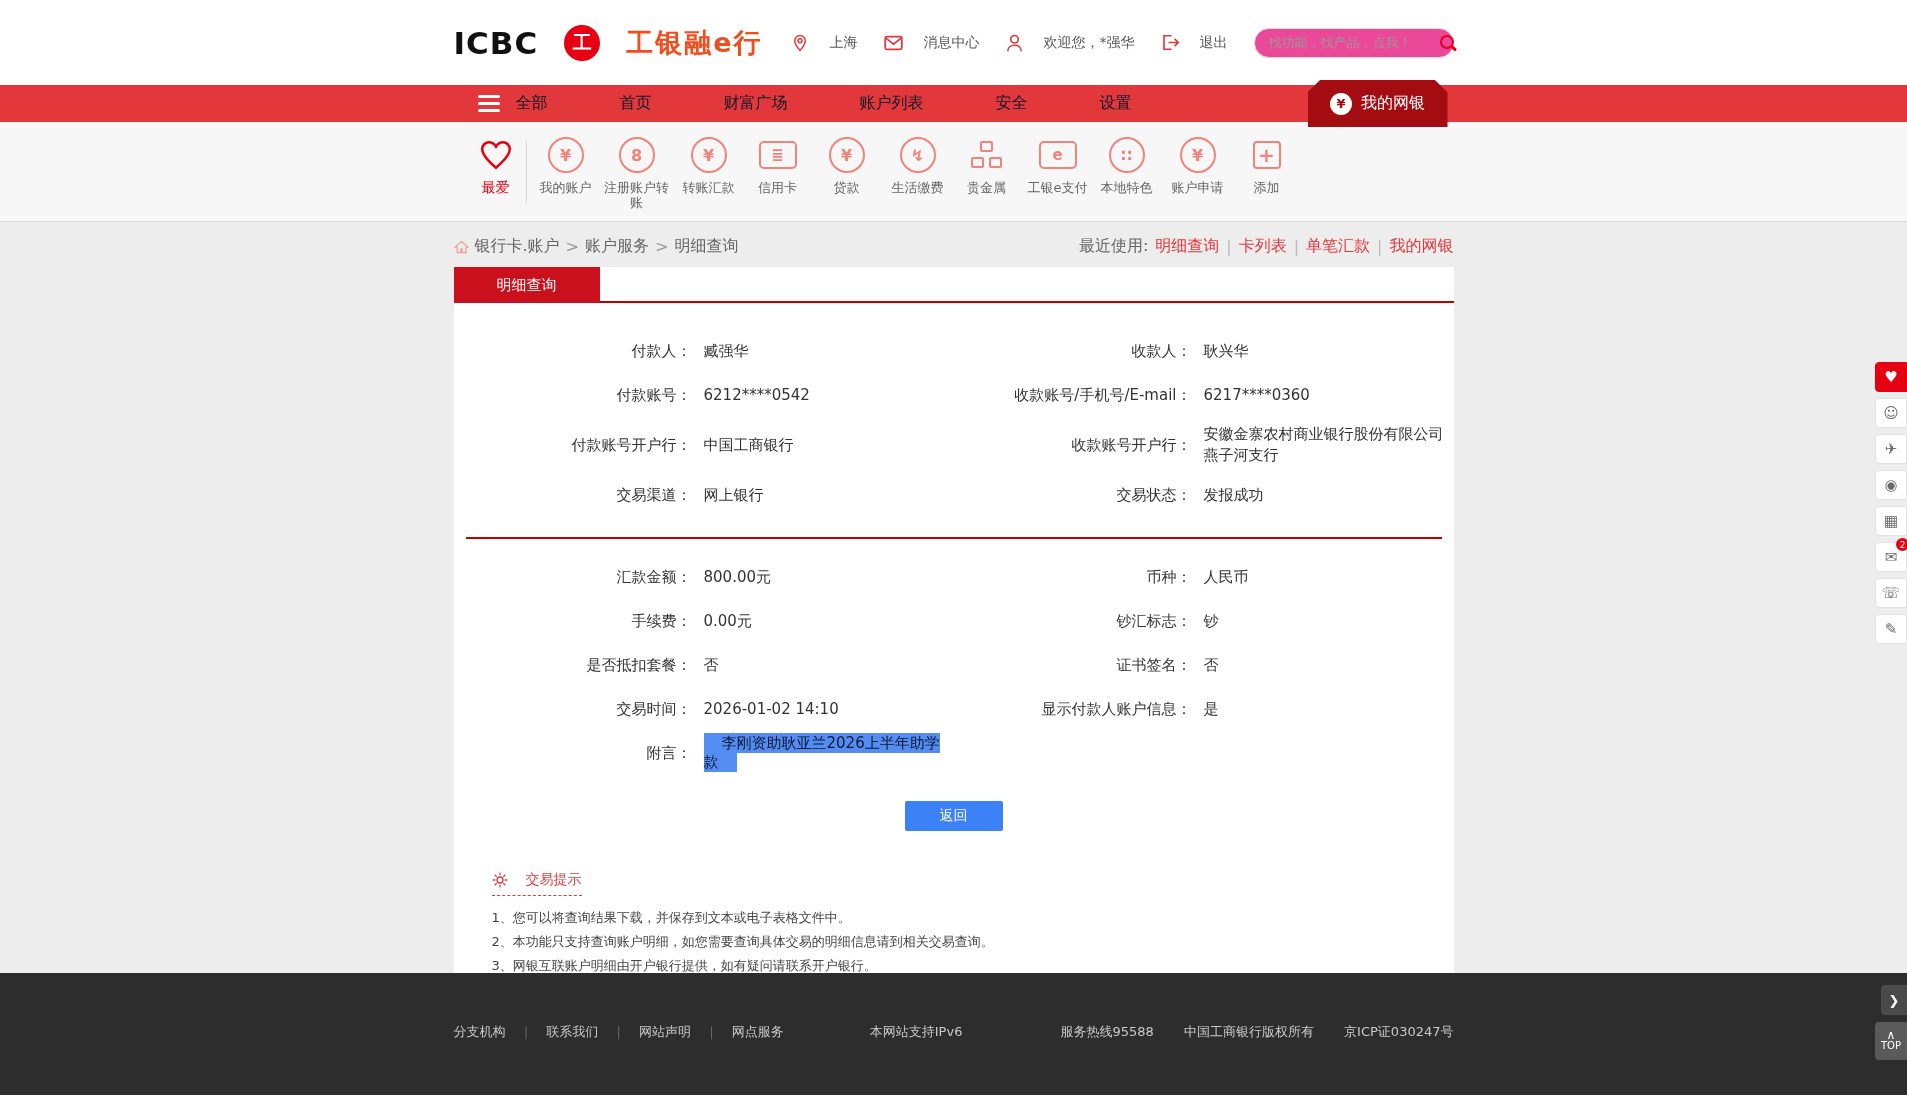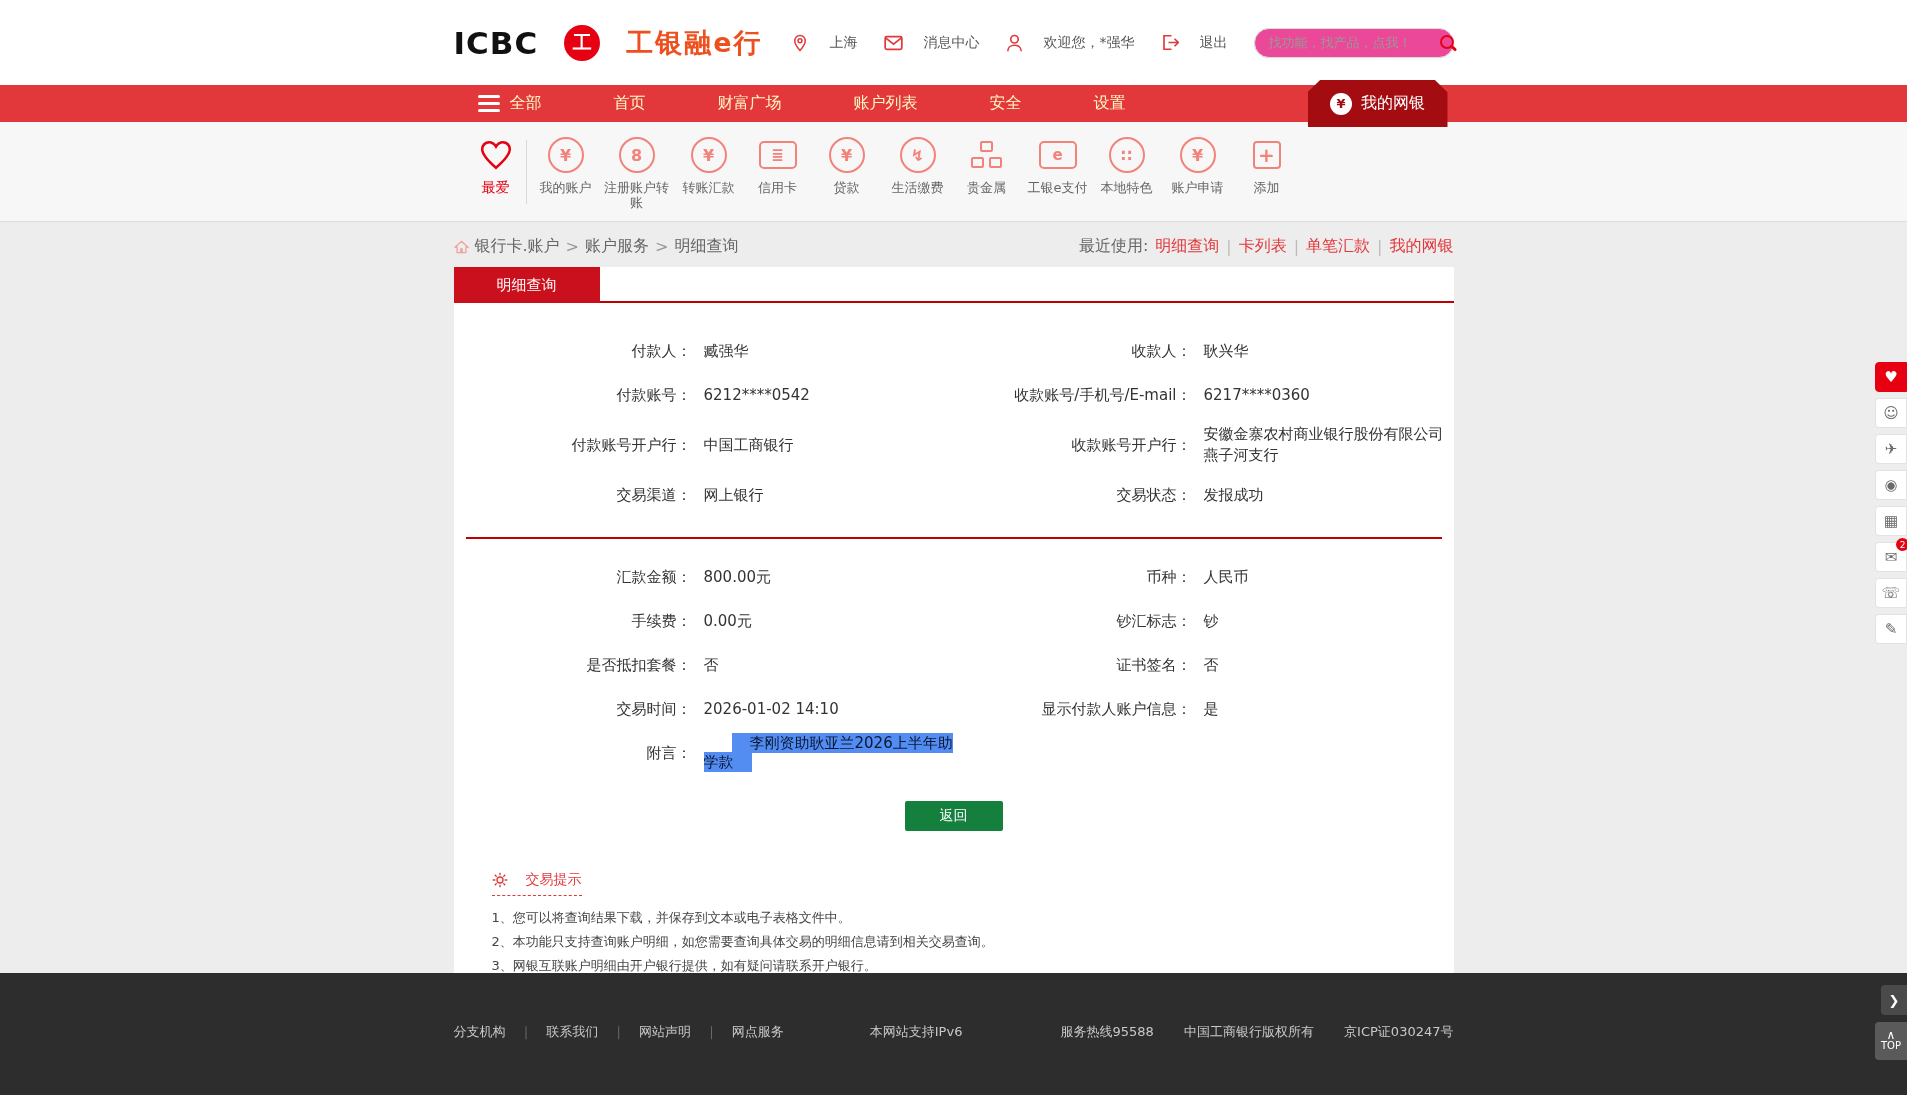--- a/index.html
+++ b/index.html
@@ -20,21 +20,21 @@
   .searchbox { width:200px; height:30px; border:1px solid #ddd; border-radius:16px; display:flex; align-items:center; padding:0 10px 0 14px; background:#ec4899; box-shadow:0 1px 2px rgba(0,0,0,.05); }
   .searchbox input { border:none; outline:none; flex:1; font-size:13px; color:#333; font-family:inherit; background:transparent; }
   .searchbox input::placeholder { color:#999; }
   .mag { position:relative; width:18px; height:18px; flex:0 0 18px; }
   .mag::before { content:""; position:absolute; left:1px; top:1px; width:10px; height:10px; border:2.5px solid #e60012; border-radius:50%; }
   .mag::after { content:""; position:absolute; left:12px; top:13px; width:6px; height:3px; background:#e60012; border-radius:2px; transform:rotate(45deg); }
 
   
   .nav { height:37px; background:#e2383c; position:relative; }
   .nav .inner { height:37px; display:flex; align-items:center; gap:72px; padding-left:24px; }
-  .navitem { color:#fef9c3; font-size:16px; display:flex; align-items:center; gap:10px; cursor:pointer; white-space:nowrap; }
+  .navitem { color:#0f172a; font-size:16px; display:flex; align-items:center; gap:16px; cursor:pointer; white-space:nowrap; }
   .burger { width:22px; height:2.5px; background:#fff; border-radius:2px; position:relative; display:inline-block; }
   .burger::before,.burger::after { content:""; position:absolute; left:0; width:22px; height:2.5px; background:#fff; border-radius:2px; }
   .burger::before { top:-7px; } .burger::after { top:7px; }
   .ribbon { position:absolute; right:6px; top:-5px; width:140px; height:47px; background:#a30d12; clip-path:polygon(0 26%,9% 0,91% 0,100% 26%,100% 100%,0 100%); display:flex; align-items:center; justify-content:center; gap:9px; cursor:pointer; z-index:5; }
   .ribbon .bag { width:22px; height:22px; background:#fff; border-radius:50%; color:#a30d12; font-size:13px; font-weight:bold; display:flex; align-items:center; justify-content:center; }
   .ribbon .rlabel { color:#fff; font-size:16px; }
 
   
   .toolbar { height:100px; background:#f7f7f7; border-bottom:1px solid #dcdcdc; }
   .toolbar .inner { height:100px; }
@@ -64,23 +64,23 @@
   
   .panel { margin-top:10px; background:#fff; padding-bottom:24px; }
   .tabrow { border-bottom:2px solid #c00000; height:36px; }
   .tab { width:146px; height:36px; background:#c9101c; color:#fff; font-size:15px; display:flex; align-items:center; justify-content:center; cursor:pointer; }
   .fields { padding-top:26px; }
   .frow { display:flex; min-height:44px; align-items:center; }
   .half { width:500px; display:flex; align-items:center; }
   .flabel { width:238px; text-align:right; font-size:15px; color:#333; flex:0 0 238px; }
   .fvalue { padding-left:12px; font-size:15px; color:#333; }
   .fvalue .line { display:block; line-height:21px; }
-  .hl { background:#538df2; color:#0a1733; padding:1px 18px;margin-left:28px; }
+  .hl { background:#538df2; color:#0a1733; padding:1px 18px; }
   .redline { height:2px; background:#c00000; margin:20px 12px 16px 12px; }
-  .backbtn { display:block; margin:26px auto 0 auto; width:98px; height:30px; background:#15803d; color:#fff; border:none; border-radius:2px; font-size:14px; font-family:inherit; cursor:pointer; }
+  .backbtn { display:block; margin:26px auto 0 auto; width:98px; height:30px; background:#3b82f6; color:#fff; border:none; border-radius:2px; font-size:14px; font-family:inherit; cursor:pointer; }
 
   
   .tips { margin-top:40px; padding-left:38px; }
   .tiptitle { display:inline-flex; align-items:center; gap:18px; color:#e2383c; font-size:14px; padding-bottom:6px; border-bottom:1px dashed #e2383c; }
   .tiplines { margin-top:12px; }
   .tiplines div { font-size:13px; color:#444; line-height:19px; margin-bottom:5px; }
 
   
   .footer { position:absolute; left:0; right:0; top:973px; height:122px; background:#2d2d2d; }
   .footer .inner { padding-top:50px; display:flex; justify-content:space-between; align-items:center; font-size:13px; color:#c9c9c9; }

